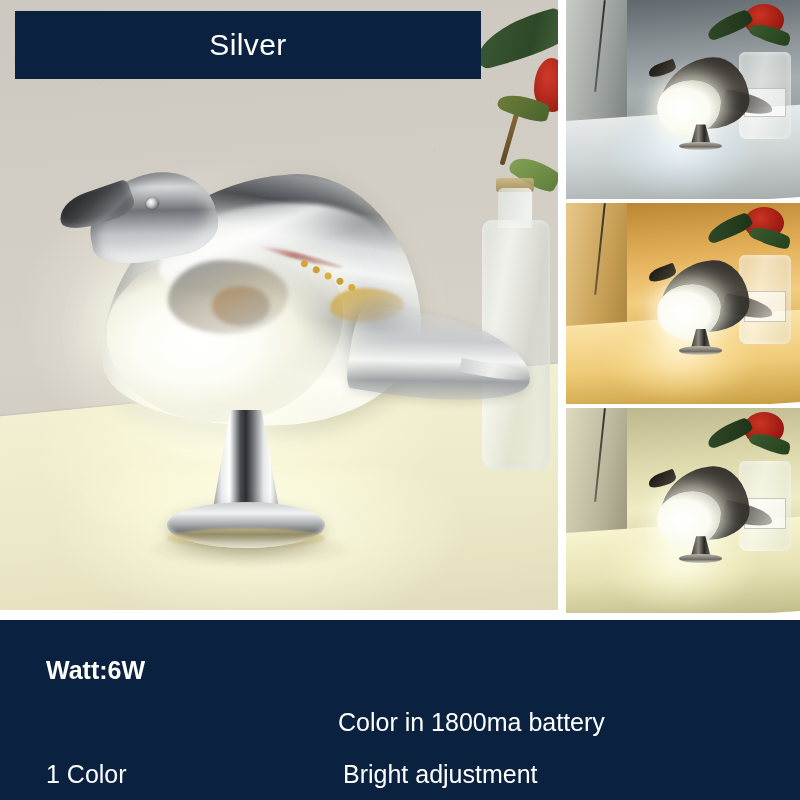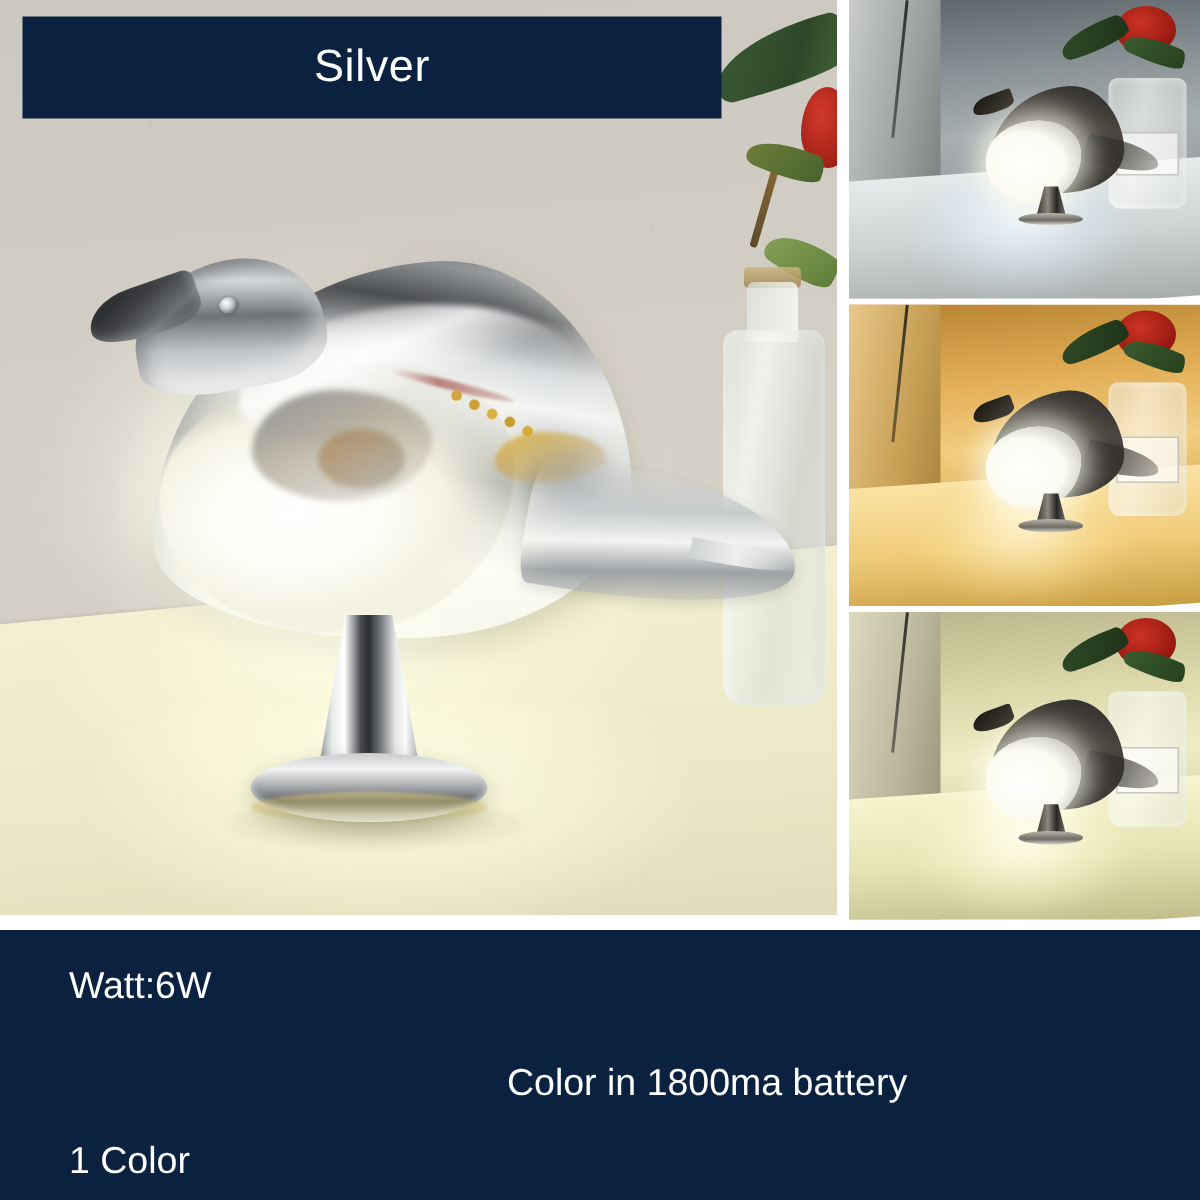--- a/index.html
+++ b/index.html
@@ -534,21 +534,21 @@
     position: absolute;
     left: 0;
     width: 100%;
     height: 52px;
     display: flex;
     align-items: center;
     color: #ffffff;
     font-size: 25px;
     white-space: nowrap;
   }
-  .r1 { top: 11px; }
+  .r1 { top: 24px; font-weight: bold; }
   .r2 { top: 76px; }
   .r3 { top: 128px; }
   .spec-left {
     position: absolute;
     left: 46px;
   }
   .spec-right {
     position: absolute;
     left: 338px;
   }
@@ -680,17 +680,18 @@
     <div class="spec-row r1">
       <span class="spec-left">Watt:6W</span>
     </div>
 
     <div class="spec-row r2">
       <span class="spec-right">Color in 1800ma battery</span>
     </div>
 
     <div class="spec-row r3">
       <span class="spec-left">1 Color</span>
+      <span class="spec-right">Bright adjustment</span>
     </div>
 
   </div>
 
 </div>
 
 </body></html>

